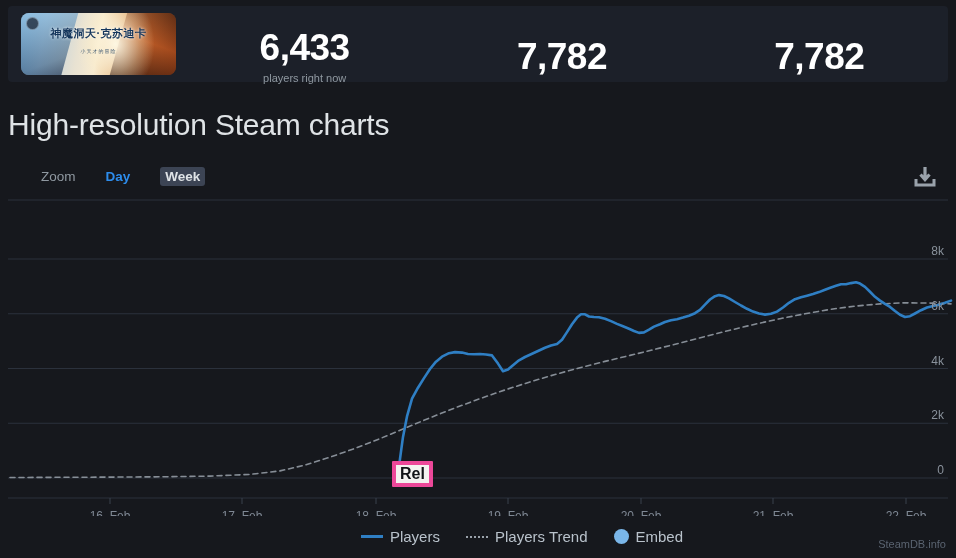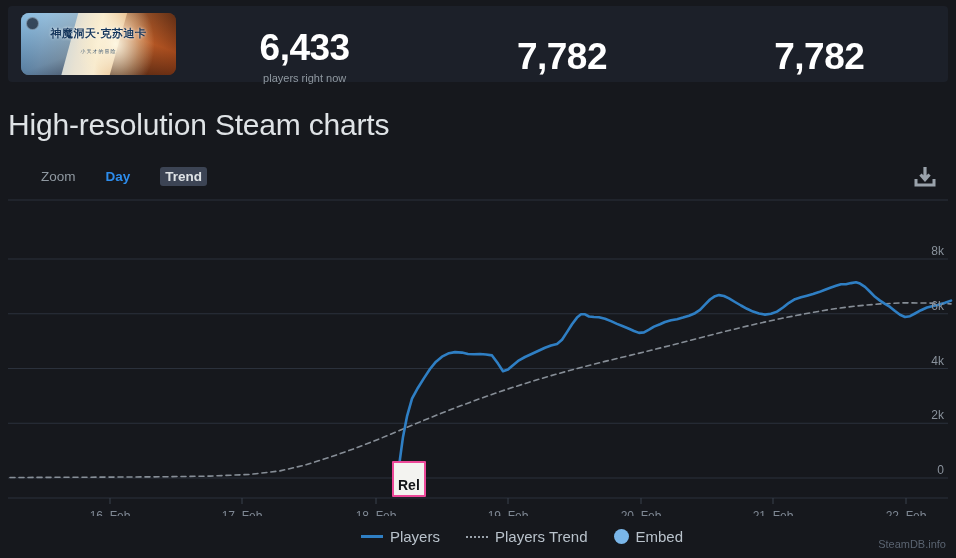--- a/index.html
+++ b/index.html
@@ -183,25 +183,25 @@
     height: 320px;
   }
   .chart-svg { display: block; }
 
   .flag-box {
     position: absolute;
     left: 392px;
     top: 461px;
     background: #f3f3f0;
     color: #111417;
-    font-size: 14px;
-    font-weight: bold;
-    padding: 16px 4px 3px 4px;
+    font-size: 16px;
+    font-weight: bold;
+    padding: 2px 4px 3px 4px;
     line-height: 13px;
-    border: 2px solid #ec4899;
+    border: 4px solid #ec4899;
     border-radius: 1px;
     cursor: pointer;
   }
 
   
   .legend {
     position: absolute;
     left: 0;
     top: 528px;
     width: 956px;
@@ -266,21 +266,21 @@
   </div>
 </div>
 
 <div class="section-head">
   <div class="page-title">High-resolution Steam charts</div>
 </div>
 
 <div class="zoom-row">
   <span class="zoom-label">Zoom</span>
   <span class="zoom-opt">Day</span>
-  <span class="zoom-opt active">Trend</span>
+  <span class="zoom-opt active">Week</span>
 </div>
 
 <div class="dl-icon">
   <svg width="26" height="26" viewBox="0 0 26 26">
     <path d="M13 3 L13 14 M8.5 10.5 L13 15.5 L17.5 10.5" stroke="#9aa2ab" stroke-width="3.2" fill="none" stroke-linecap="butt" stroke-linejoin="miter"></path>
     <path d="M4 15 L4 21 L22 21 L22 15" stroke="#9aa2ab" stroke-width="3" fill="none"></path>
   </svg>
 </div>
 
 <div class="chart-wrap">

